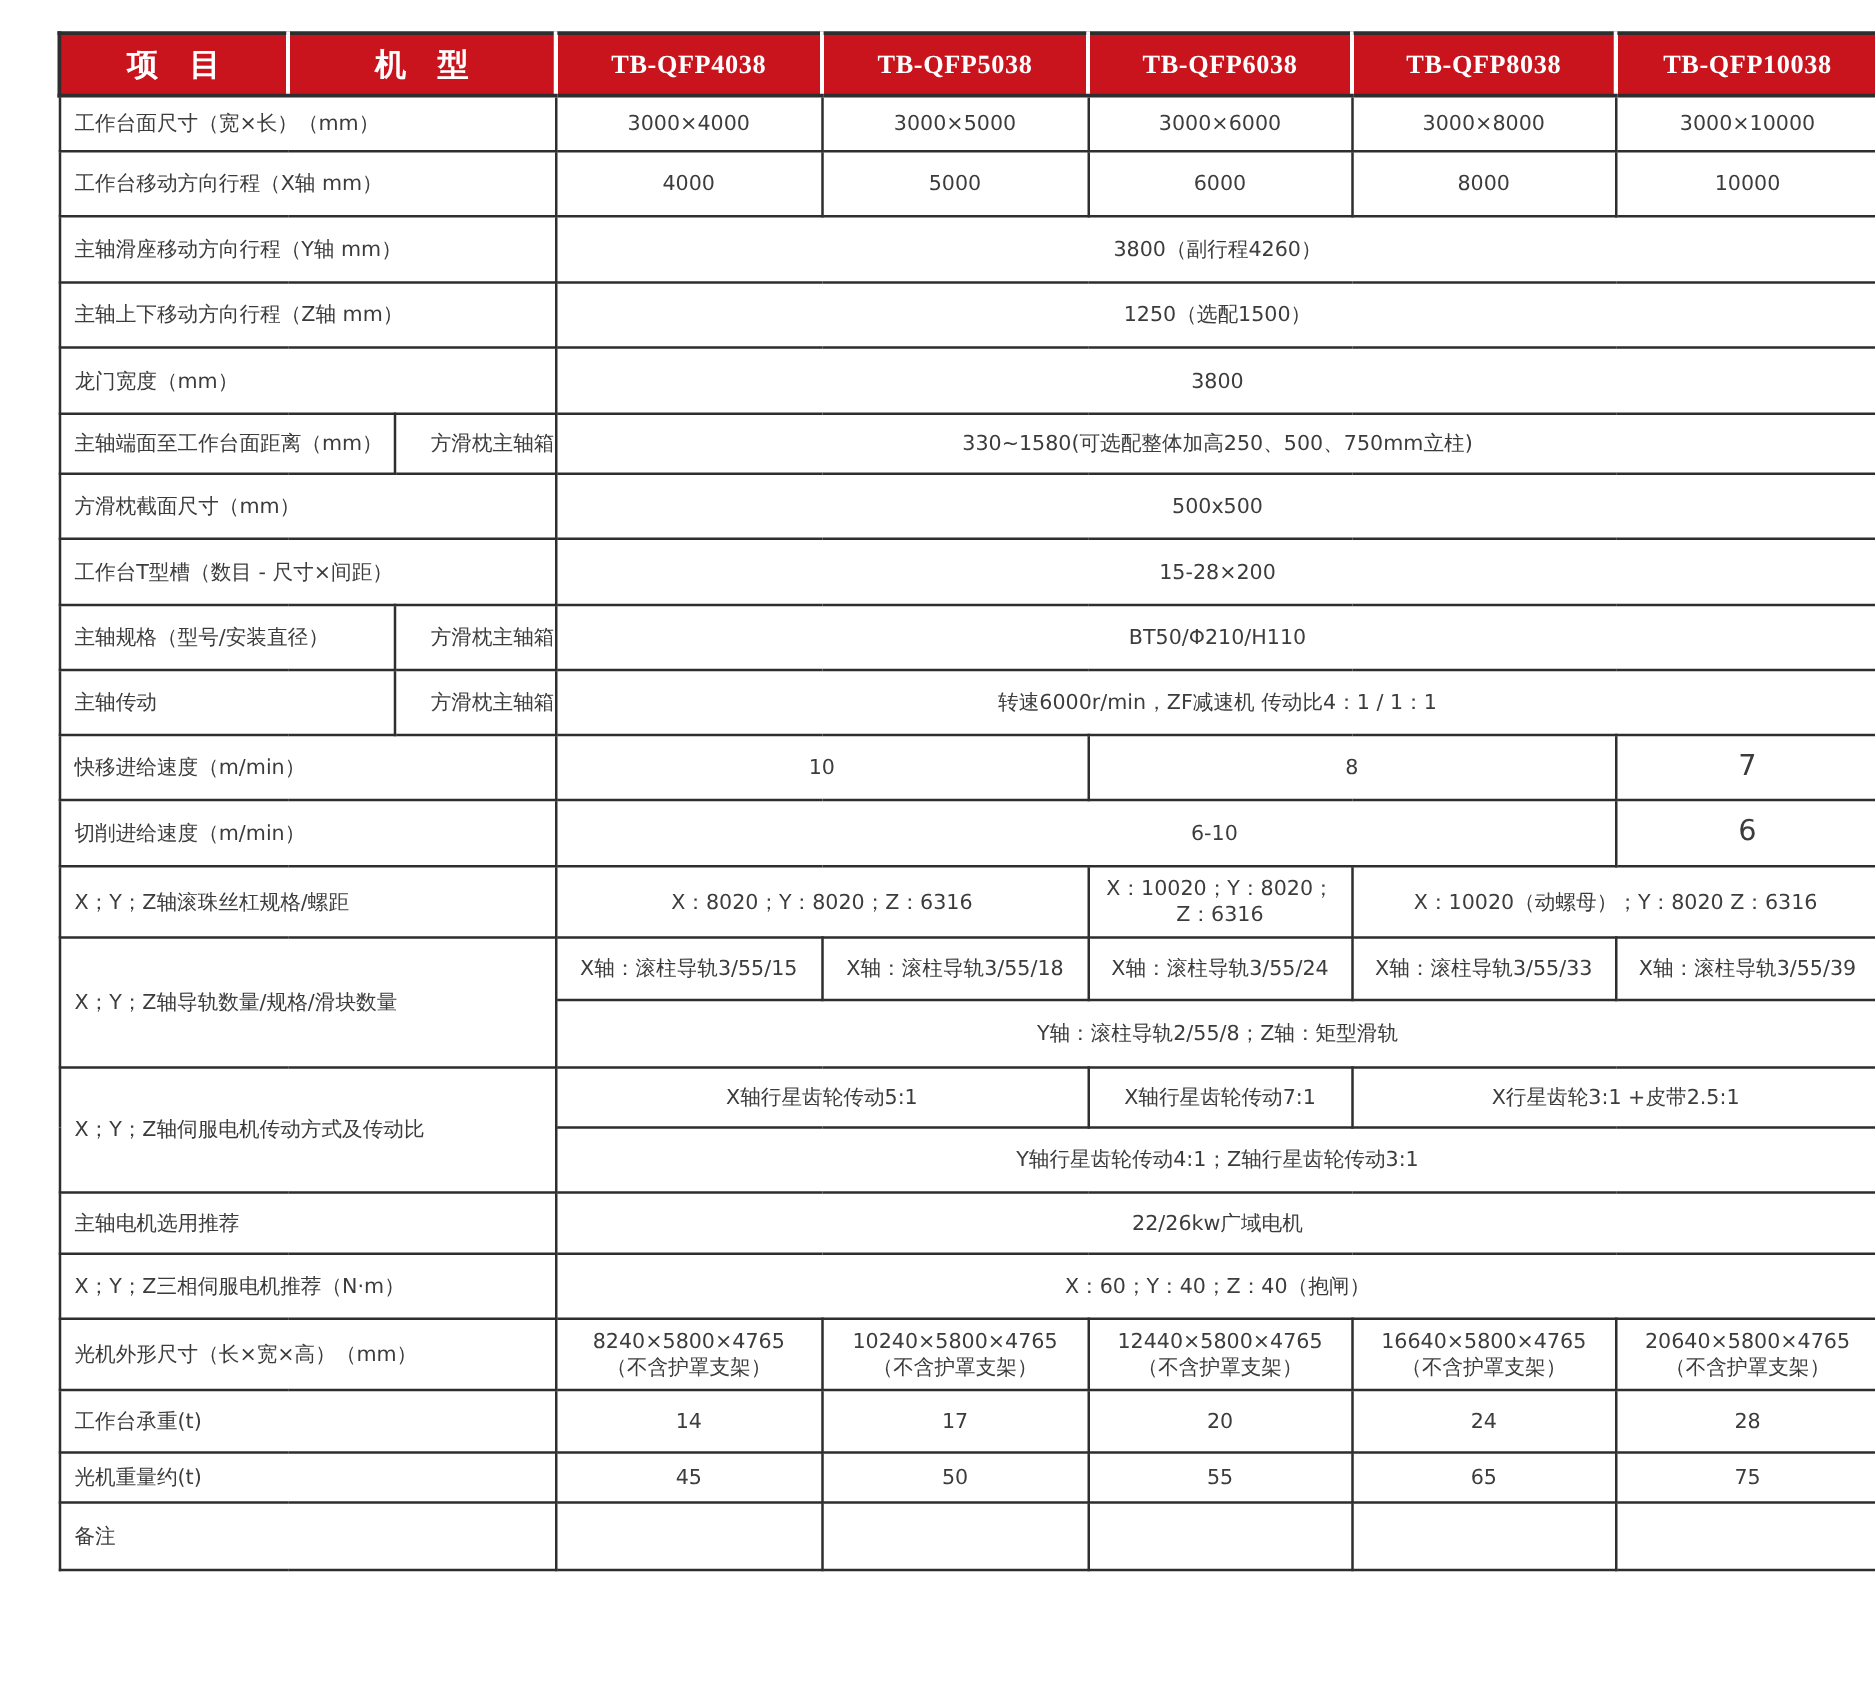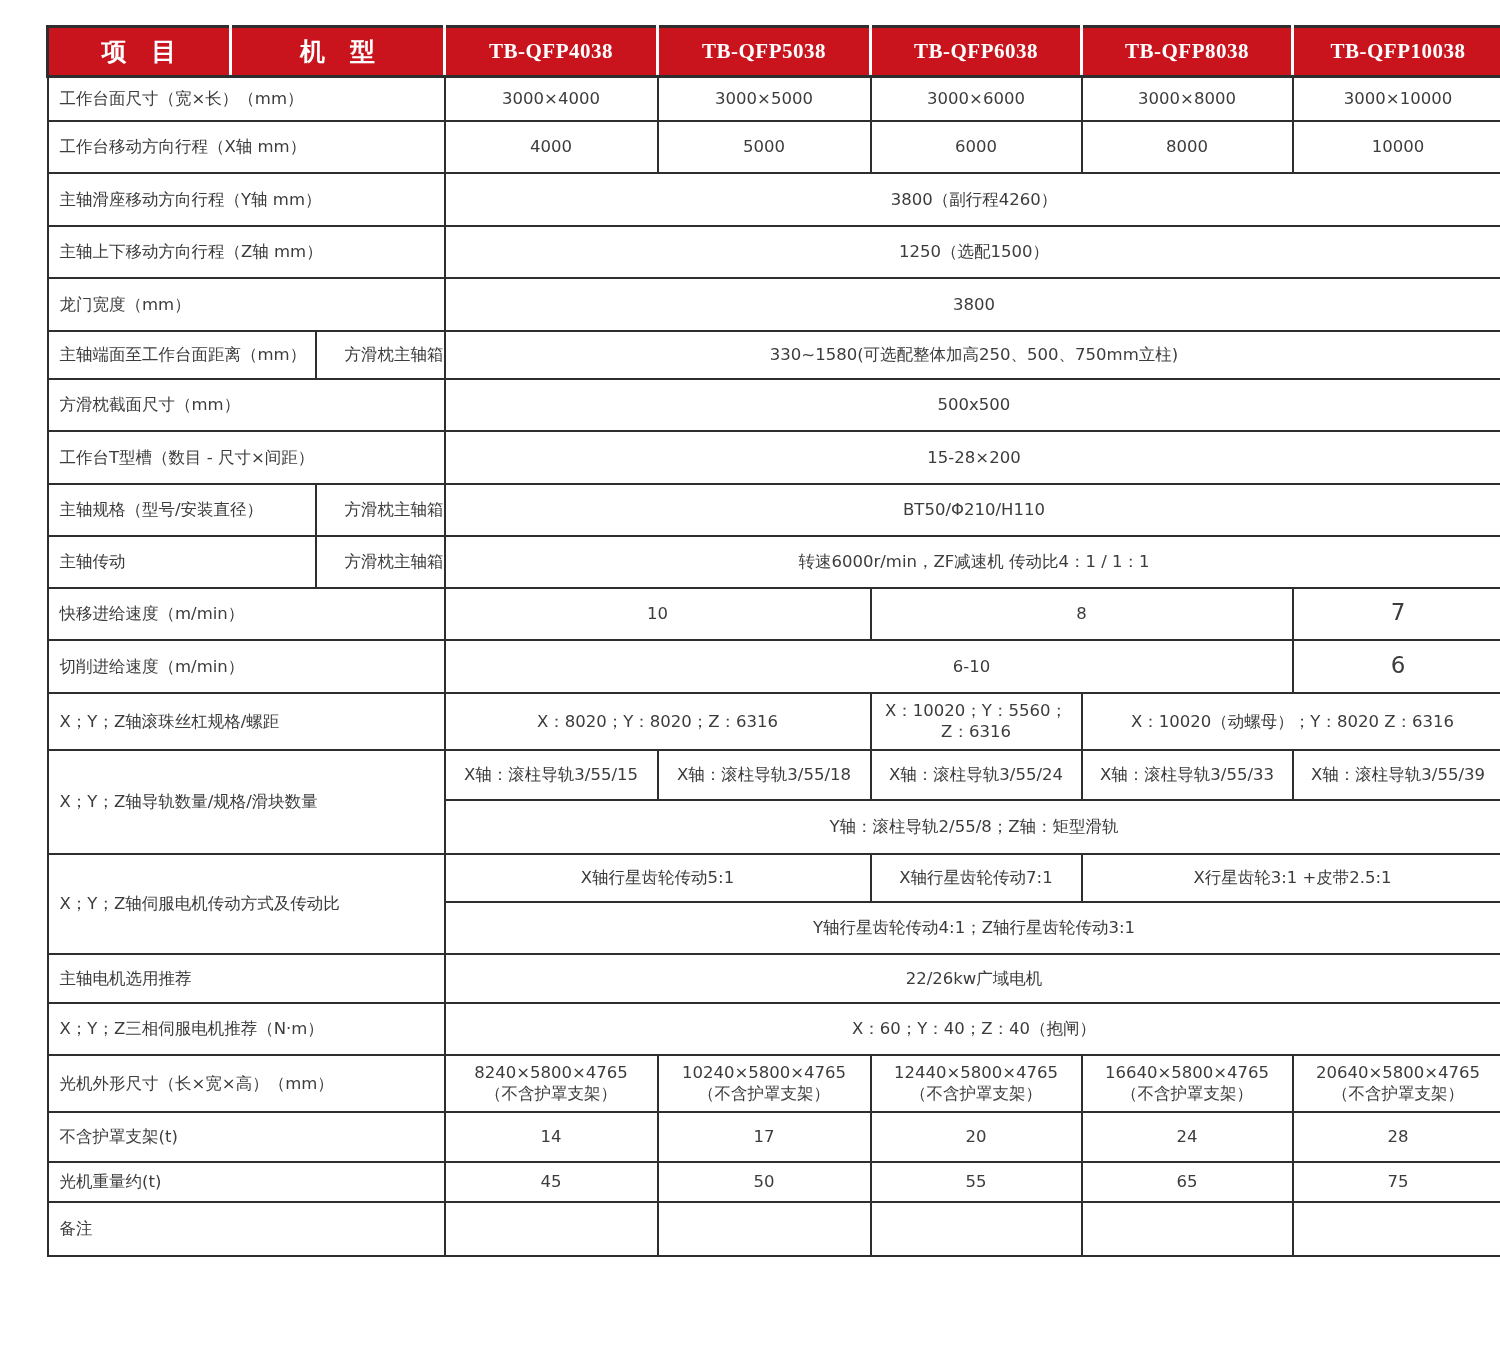--- a/index.html
+++ b/index.html
@@ -111,21 +111,21 @@
     </tr>
     <tr style="height:53px">
       <td class="label" colspan="3">切削进给速度（m/min）</td>
       <td class="val" colspan="4"><span class="shift-right">6-10</span></td>
       <td class="val"><span class="big">6</span></td>
     </tr>
     <tr style="height:57px">
       <td class="label" colspan="3">X；Y；Z轴滚珠丝杠规格/螺距</td>
       <td class="val" colspan="2">X：8020；Y：8020；Z：6316</td>
       <td class="val">
-        <span class="line">X：10020；Y：5560；</span>
+        <span class="line">X：10020；Y：8020；</span>
         <span class="line">Z：6316</span>
       </td>
       <td class="val" colspan="2">X：10020（动螺母）；Y：8020 Z：6316</td>
     </tr>
     <tr style="height:50px">
       <td class="label" colspan="3" rowspan="2">X；Y；Z轴导轨数量/规格/滑块数量</td>
       <td class="val">X轴：滚柱导轨3/55/15</td>
       <td class="val">X轴：滚柱导轨3/55/18</td>
       <td class="val">X轴：滚柱导轨3/55/24</td>
       <td class="val">X轴：滚柱导轨3/55/33</td>
@@ -168,21 +168,21 @@
       <td class="val">
         <span class="line">16640×5800×4765</span>
         <span class="line">（不含护罩支架）</span>
       </td>
       <td class="val">
         <span class="line">20640×5800×4765</span>
         <span class="line">（不含护罩支架）</span>
       </td>
     </tr>
     <tr style="height:50px">
-      <td class="label" colspan="3">不含护罩支架(t)</td>
+      <td class="label" colspan="3">工作台承重(t)</td>
       <td class="val">14</td>
       <td class="val">17</td>
       <td class="val">20</td>
       <td class="val">24</td>
       <td class="val">28</td>
     </tr>
     <tr style="height:40px">
       <td class="label" colspan="3">光机重量约(t)</td>
       <td class="val">45</td>
       <td class="val">50</td>

